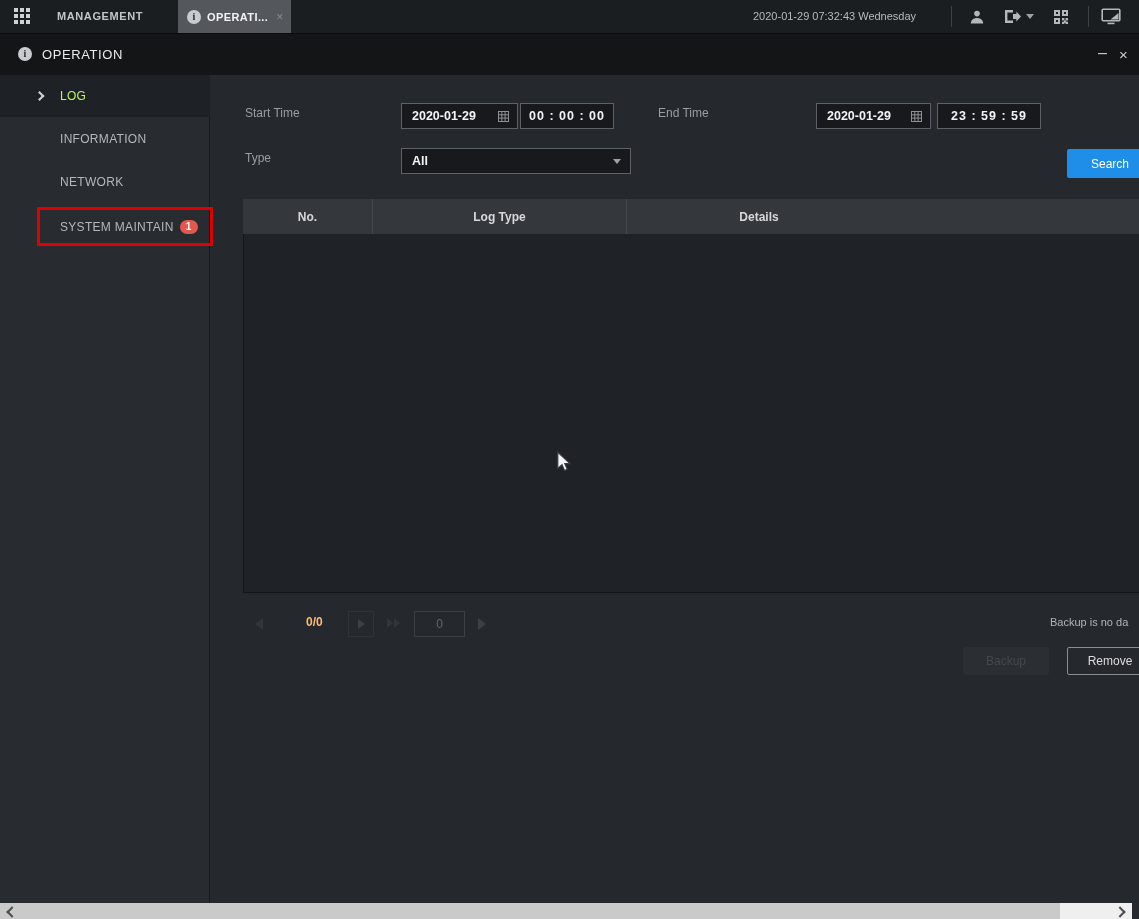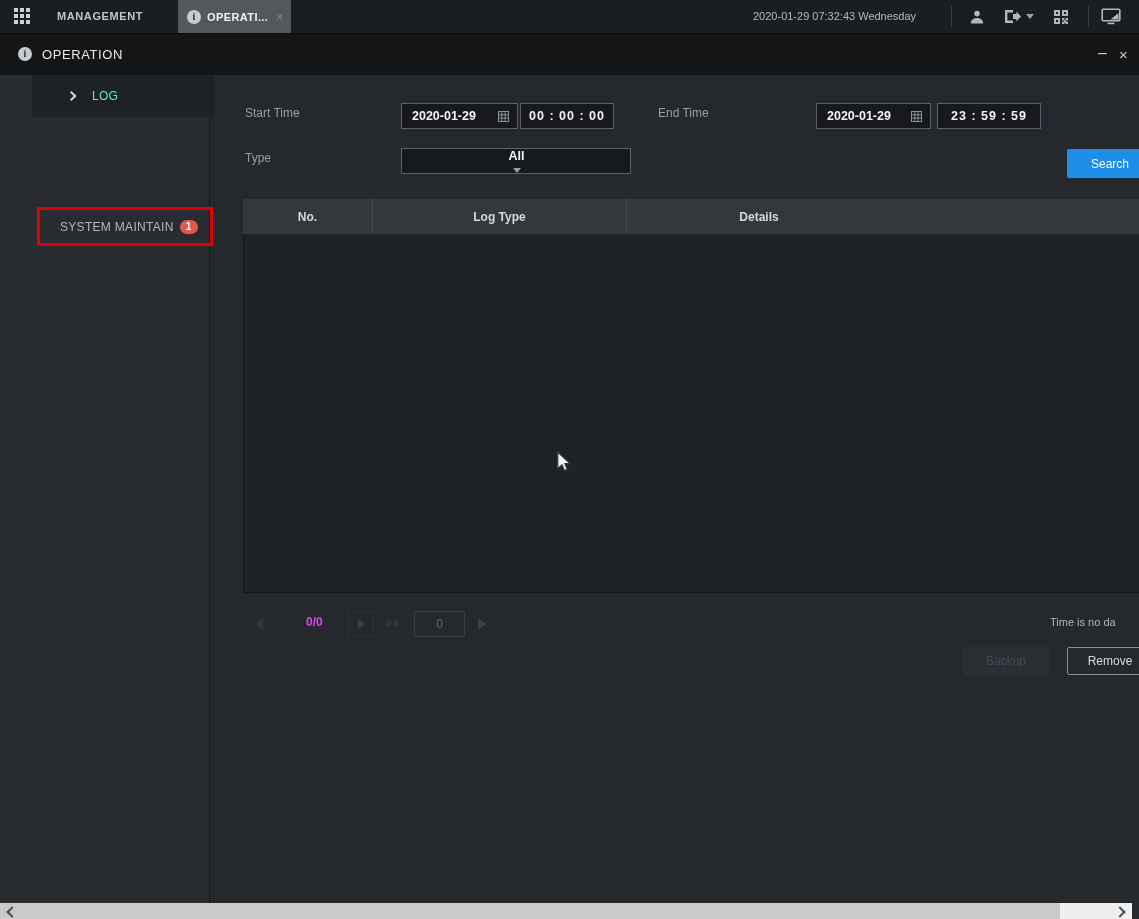--- a/index.html
+++ b/index.html
@@ -25,21 +25,21 @@
   .win-head{position:absolute;left:0;top:34px;width:1139px;height:41px;background:#131517;padding-left:20px;}
   .win-head .info-icon{position:absolute;left:18px;top:13px;}
   .win-title{position:absolute;left:42px;top:0;height:41px;line-height:41px;font-size:13px;letter-spacing:.6px;color:#e9eaeb;}
   .win-min{position:absolute;left:1094px;top:0;height:41px;line-height:38px;font-size:16px;color:#cdced0;cursor:pointer;padding:0 4px;}
   .win-close{position:absolute;left:1115px;top:0;height:41px;line-height:41px;font-size:15px;color:#cdced0;cursor:pointer;padding:0 4px;}
 
   
   .sidebar{position:absolute;left:0;top:75px;width:210px;height:828px;background:#282b30;border-right:1px solid #17191c;box-sizing:border-box;}
   .side-item{position:absolute;left:0;width:210px;color:#b4b7bb;font-size:12px;cursor:pointer;}
   .side-item .txt{position:absolute;left:60px;top:50%;transform:translateY(-50%);letter-spacing:.3px;white-space:nowrap;}
-  .side-item.sel{background:#1e2125;color:#5eead4;margin-left:32px;}
+  .side-item.sel{background:#1e2125;color:#bef264;}
   .chev-r{position:absolute;left:36px;top:50%;width:5px;height:5px;border-top:2px solid #d2d4d6;border-right:2px solid #d2d4d6;transform:translateY(-50%) rotate(45deg);}
   .badge{display:inline-block;margin-left:6px;min-width:18px;height:14px;border-radius:8px;background:#e4574d;color:#fff;font-size:10px;font-weight:bold;text-align:center;line-height:14px;vertical-align:1px;padding:0 2px;box-sizing:border-box;}
   .red-box{position:absolute;left:37px;top:132px;width:176px;height:39px;border:3px solid #e10000;box-sizing:border-box;pointer-events:none;}
 
   
   .content{position:absolute;left:214px;top:75px;width:928px;height:820px;background:#25282c;overflow:hidden;padding-left:28px;}
   .flabel{position:absolute;font-size:12px;color:#9a9da2;white-space:nowrap;}
   .field{position:absolute;height:26px;border:1px solid #5d6066;background:#17191c;box-sizing:border-box;display:flex;align-items:center;color:#f2f3f4;font-size:12.5px;font-weight:bold;cursor:pointer;}
   .field.date{justify-content:space-between;padding:0 7px 0 10px;}
   .field.time{justify-content:center;letter-spacing:1px;}
@@ -47,21 +47,21 @@
   .btn-search{position:absolute;left:853px;top:74px;width:86px;height:29px;background:#1e8ee8;color:#fff;font-size:12px;border:none;border-radius:2px;cursor:pointer;font-family:inherit;}
 
   .tbl{position:absolute;left:29px;top:124px;width:914px;}
   .tbl-head{display:flex;height:35px;background:#34373c;}
   .tbl-head .cell{display:flex;align-items:center;justify-content:center;font-size:12px;font-weight:600;color:#d6d8da;border-right:1px solid #45484d;box-sizing:border-box;}
   .tbl-head .cell:last-child{border-right:none;}
   .tbl-body{height:359px;background:#1f2226;border:1px solid #131518;border-top:none;box-sizing:border-box;}
 
   .pg-tri-l{position:absolute;width:0;height:0;border-top:6px solid transparent;border-bottom:6px solid transparent;border-right:8px solid #32353a;cursor:pointer;}
   .pg-tri-r{position:absolute;width:0;height:0;border-top:6px solid transparent;border-bottom:6px solid transparent;border-left:8px solid #3d4045;cursor:pointer;}
-  .pg-ind{position:absolute;font-size:12px;font-weight:bold;color:#d946ef;}
+  .pg-ind{position:absolute;font-size:12px;font-weight:bold;color:#fdba74;}
   .pg-next{position:absolute;width:26px;height:26px;border:1px solid #303338;box-sizing:border-box;display:flex;align-items:center;justify-content:center;cursor:pointer;}
   .pg-next b{width:0;height:0;border-top:5px solid transparent;border-bottom:5px solid transparent;border-left:7px solid #3d4045;}
   .pg-jump{position:absolute;display:flex;gap:1px;cursor:pointer;}
   .pg-jump b{width:0;height:0;border-top:5px solid transparent;border-bottom:5px solid transparent;border-left:6px solid #32353a;}
   .pg-input{position:absolute;width:51px;height:26px;border:1px solid #3c3f44;background:transparent;color:#63666b;font-size:12px;text-align:center;box-sizing:border-box;font-family:inherit;}
   .no-data{position:absolute;left:836px;top:541px;font-size:11px;color:#b2b4b7;white-space:nowrap;}
   .btn-backup{position:absolute;left:749px;top:572px;width:86px;height:28px;background:#2b2e33;color:#45484e;font-size:12px;border:none;border-radius:2px;font-family:inherit;}
   .btn-remove{position:absolute;left:853px;top:572px;width:86px;height:28px;background:transparent;color:#dbdcde;font-size:12px;border:1px solid #8a8d91;border-radius:2px;cursor:pointer;font-family:inherit;}
 
   
@@ -140,20 +140,26 @@
     <div class="win-title">OPERATION</div>
     <div class="win-min">–</div>
     <div class="win-close">×</div>
   </div>
 
   <div class="sidebar">
     <div class="side-item sel" style="top:0;height:42px;">
       <span class="chev-r"></span>
       <span class="txt">LOG</span>
     </div>
+    <div class="side-item" style="top:46px;height:36px;">
+      <span class="txt">INFORMATION</span>
+    </div>
+    <div class="side-item" style="top:89px;height:36px;">
+      <span class="txt">NETWORK</span>
+    </div>
     <div class="side-item" style="top:132px;height:40px;">
       <span class="txt"><span>SYSTEM MAINTAIN</span><span class="badge">1</span></span>
     </div>
     <div class="red-box"></div>
   </div>
 
   <div class="content">
 
     <div class="flabel" style="left:31px;top:31px;">Start Time</div>
     <div class="field date" style="left:187px;top:28px;width:117px;">
@@ -173,21 +179,21 @@
       <svg width="13" height="13" viewBox="0 0 13 13">
           <g stroke="#8d9094" fill="none">
             <rect x="1.5" y="1.5" width="10" height="10"></rect>
             <path d="M1.5 4.8h10M1.5 8.1h10M4.8 1.5v10M8.1 1.5v10"></path>
           </g>
         </svg>
     </div>
     <div class="field time" style="left:723px;top:28px;width:104px;">23 : 59 : 59</div>
 
     <div class="flabel" style="left:31px;top:76px;">Type</div>
-    <div class="select" style="left:187px;top:73px;width:230px;flex-direction:column;">
+    <div class="select" style="left:187px;top:73px;width:230px;">
       <span>All</span>
       <span class="caret-dn"></span>
     </div>
 
     <button class="btn-search">Search</button>
 
     <div class="tbl">
       <div class="tbl-head">
         <div class="cell" style="width:130px;">No.</div>
         <div class="cell" style="width:254px;">Log Type</div>
@@ -200,21 +206,21 @@
     <div class="pg-ind" style="left:92px;top:540px;">0/0</div>
     <div class="pg-next" style="left:134px;top:536px;">
         <b></b>
       </div>
     <div class="pg-jump" style="left:173px;top:543px;">
         <b></b>
         <b></b>
       </div>
     <input class="pg-input" style="left: 200px; top: 536px;" value="0">
     <span class="pg-tri-r" style="left:264px;top:543px;"></span>
-    <div class="no-data">Time is no da</div>
+    <div class="no-data">Backup is no da</div>
 
     <button class="btn-backup">Backup</button>
     <button class="btn-remove">Remove</button>
 
     <div class="cursor">
       <svg width="16" height="21" viewBox="0 0 12 17">
           <path d="M1 1v13l3.4-3 2 4.7 2.2-1-2-4.5h4.2z" fill="#f4f5f6" stroke="#3a3d41" stroke-width="0.9"></path>
         </svg>
     </div>
   </div>

